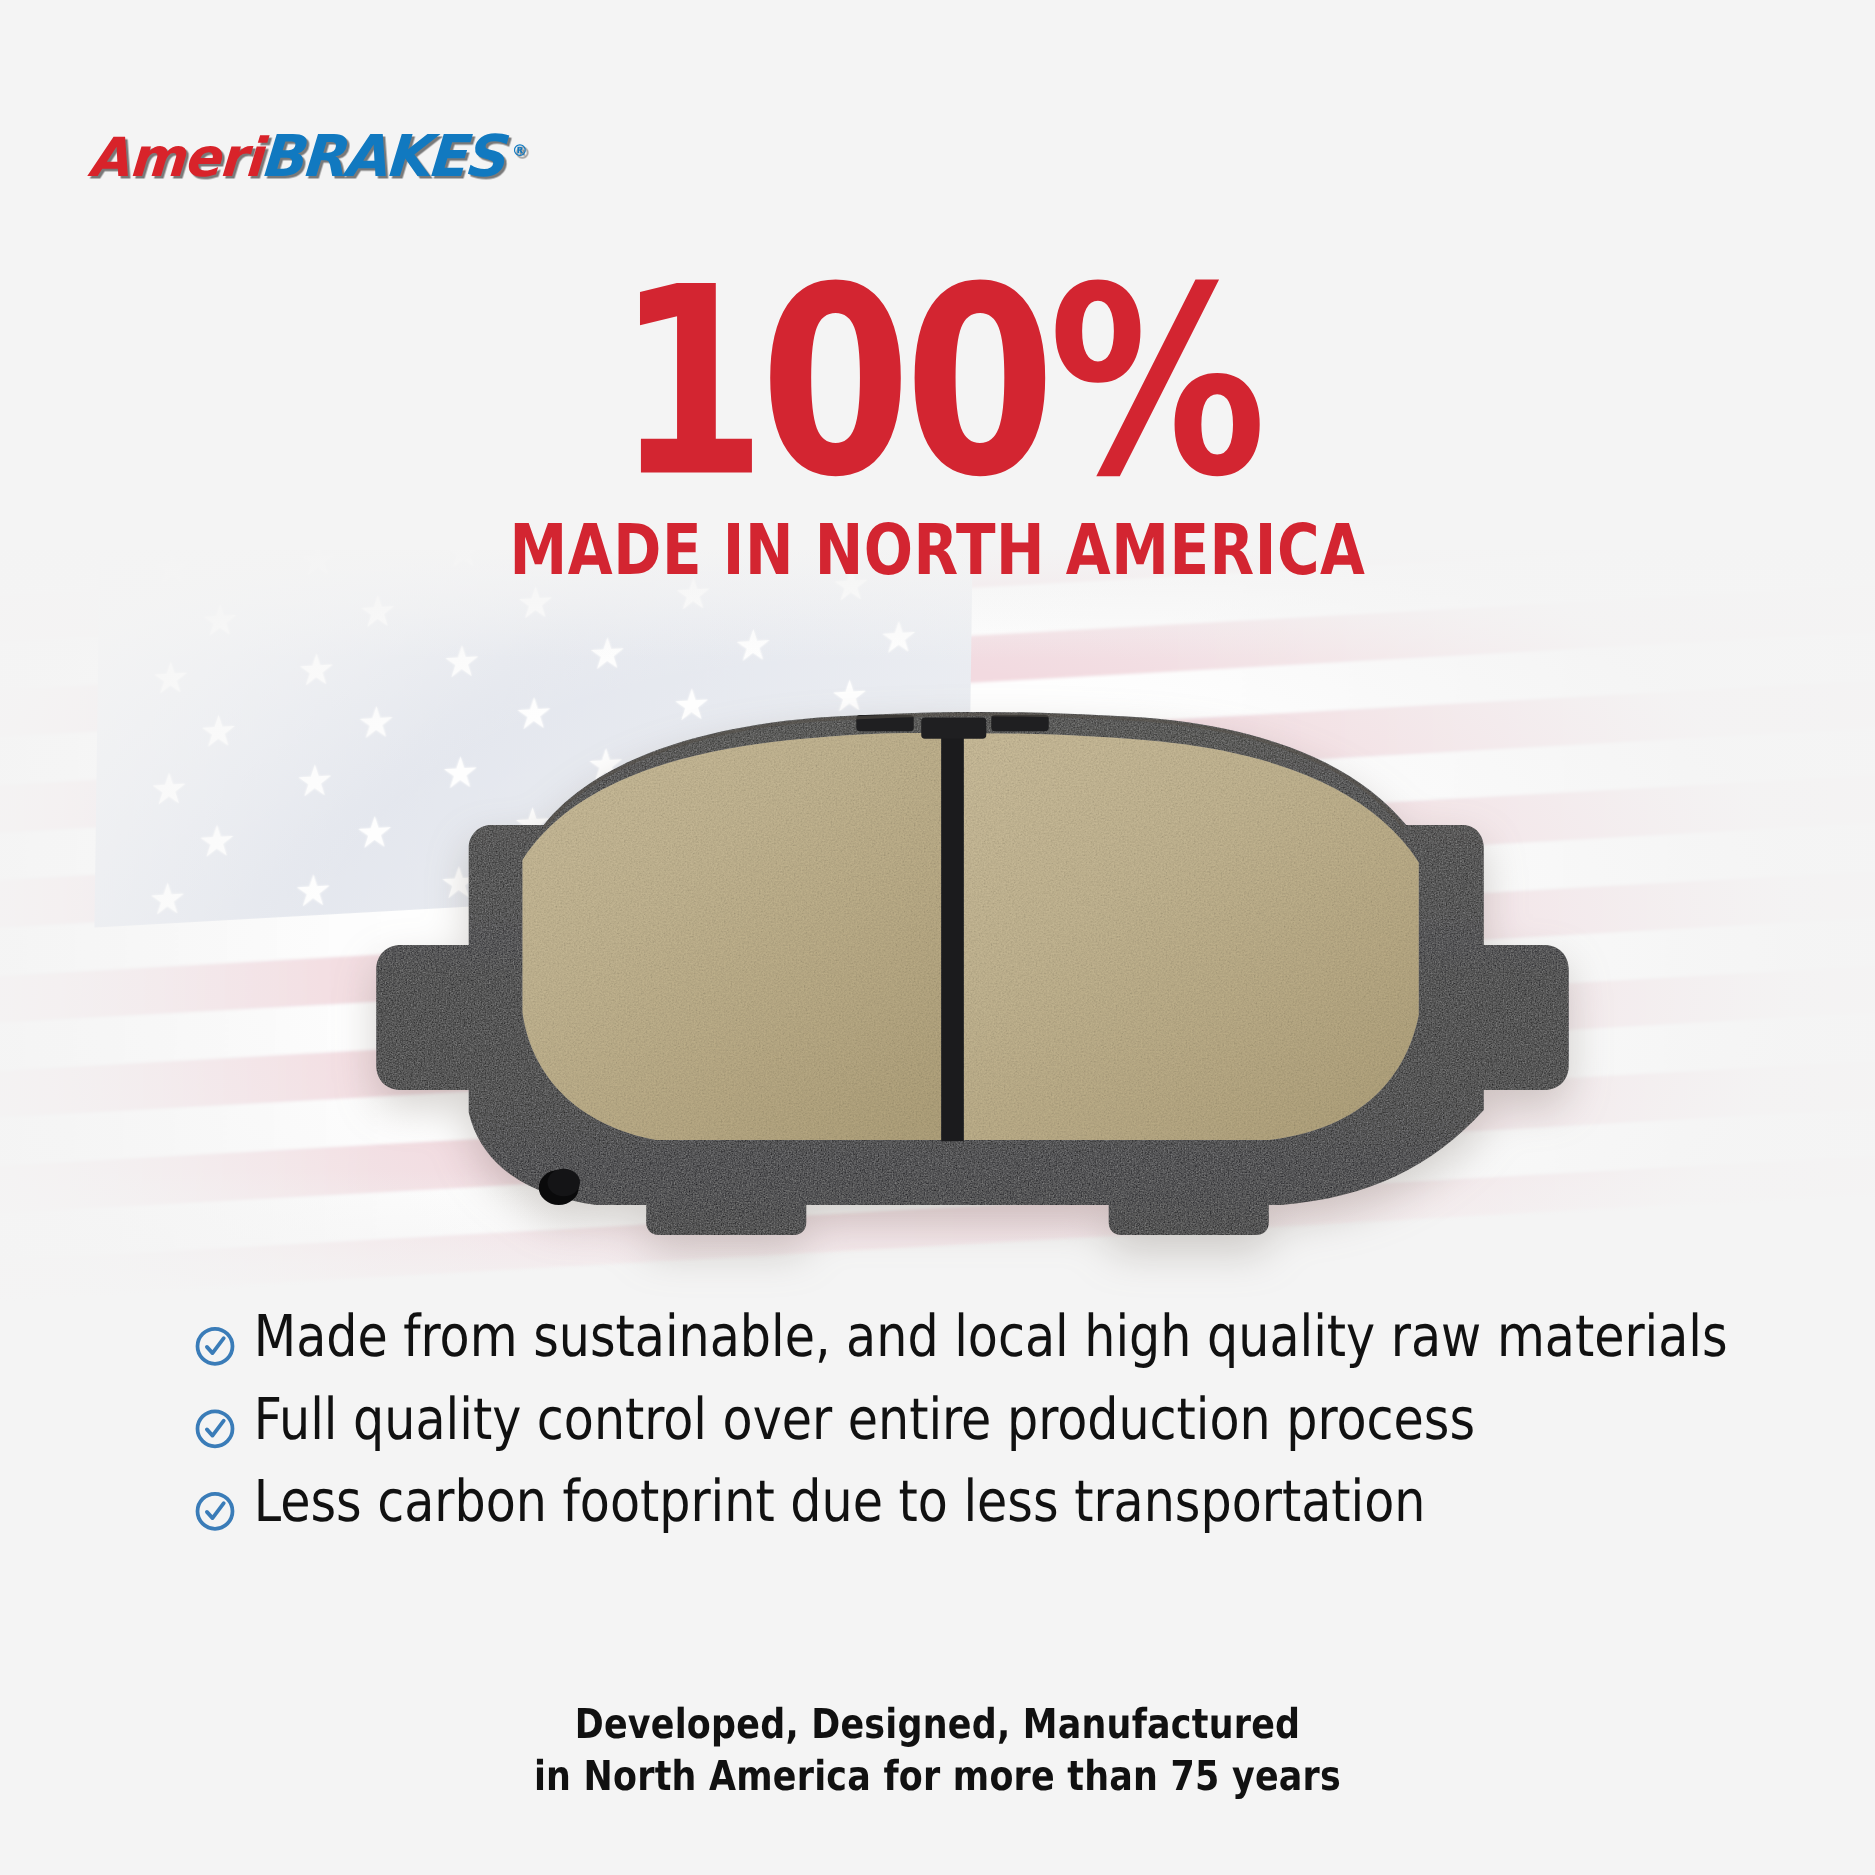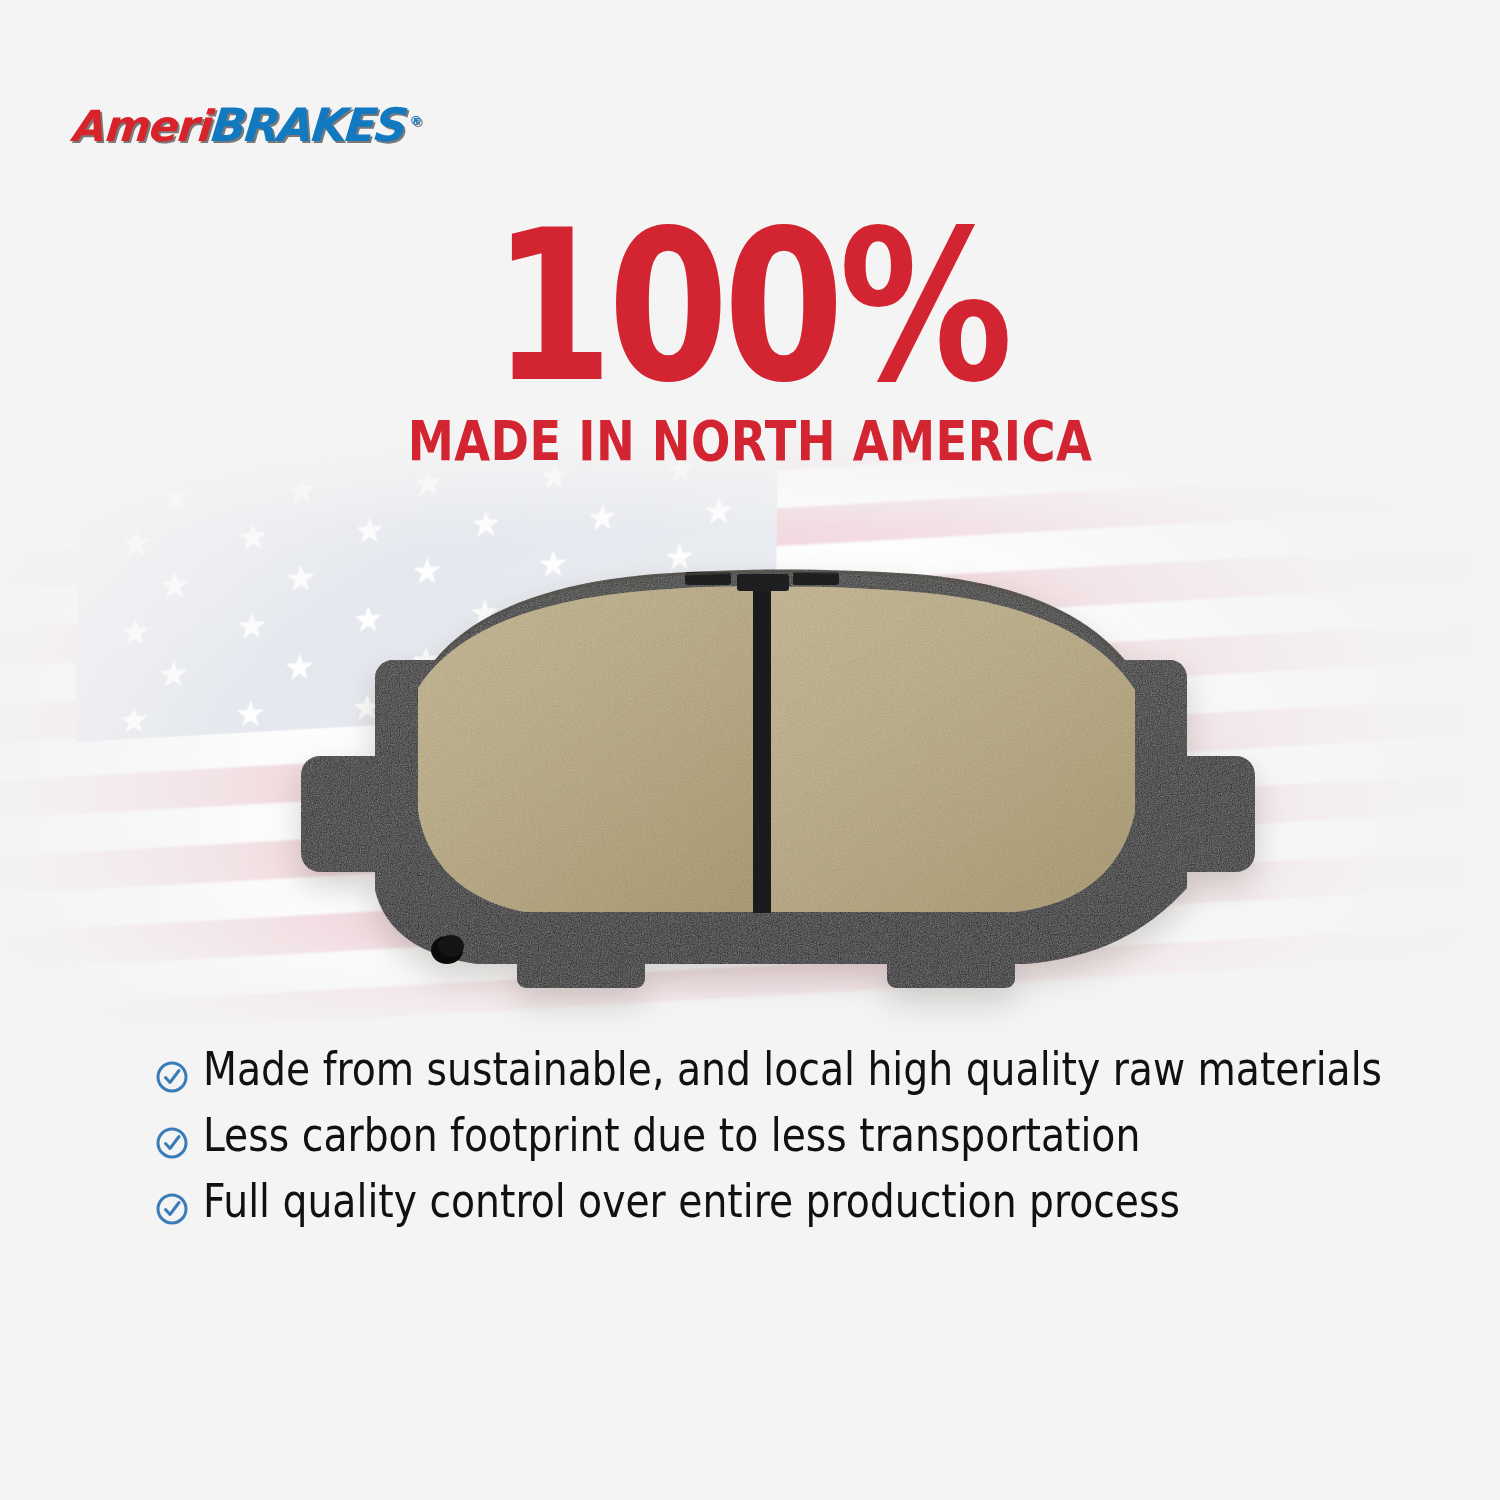--- a/index.html
+++ b/index.html
@@ -401,28 +401,32 @@
         <path d="M10.5 17.5 L15 22.5 L24 10.5" fill="none" stroke="#3a7cb8" stroke-width="3" stroke-linecap="round" stroke-linejoin="round"></path>
       </svg>
       <span class="bullet-text">Made from sustainable, and local high quality raw materials</span>
     </div>
 
     <div class="bullet">
       <svg class="check" viewBox="0 0 34 34">
         <circle cx="17" cy="17" r="14" fill="none" stroke="#3a7cb8" stroke-width="3"></circle>
         <path d="M10.5 17.5 L15 22.5 L24 10.5" fill="none" stroke="#3a7cb8" stroke-width="3" stroke-linecap="round" stroke-linejoin="round"></path>
       </svg>
-      <span class="bullet-text">Less carbon footprint due to less transportation</span>
+      <span class="bullet-text">Full quality control over entire production process</span>
     </div>
 
     <div class="bullet">
       <svg class="check" viewBox="0 0 34 34">
         <circle cx="17" cy="17" r="14" fill="none" stroke="#3a7cb8" stroke-width="3"></circle>
         <path d="M10.5 17.5 L15 22.5 L24 10.5" fill="none" stroke="#3a7cb8" stroke-width="3" stroke-linecap="round" stroke-linejoin="round"></path>
       </svg>
-      <span class="bullet-text">Full quality control over entire production process</span>
+      <span class="bullet-text">Less carbon footprint due to less transportation</span>
     </div>
 
 
   </div>
 
+  <div class="footer">
+    <div>Developed, Designed, Manufactured</div>
+    <div>in North America for more than 75 years</div>
+  </div>
 
 </div>
 
 </body></html>

